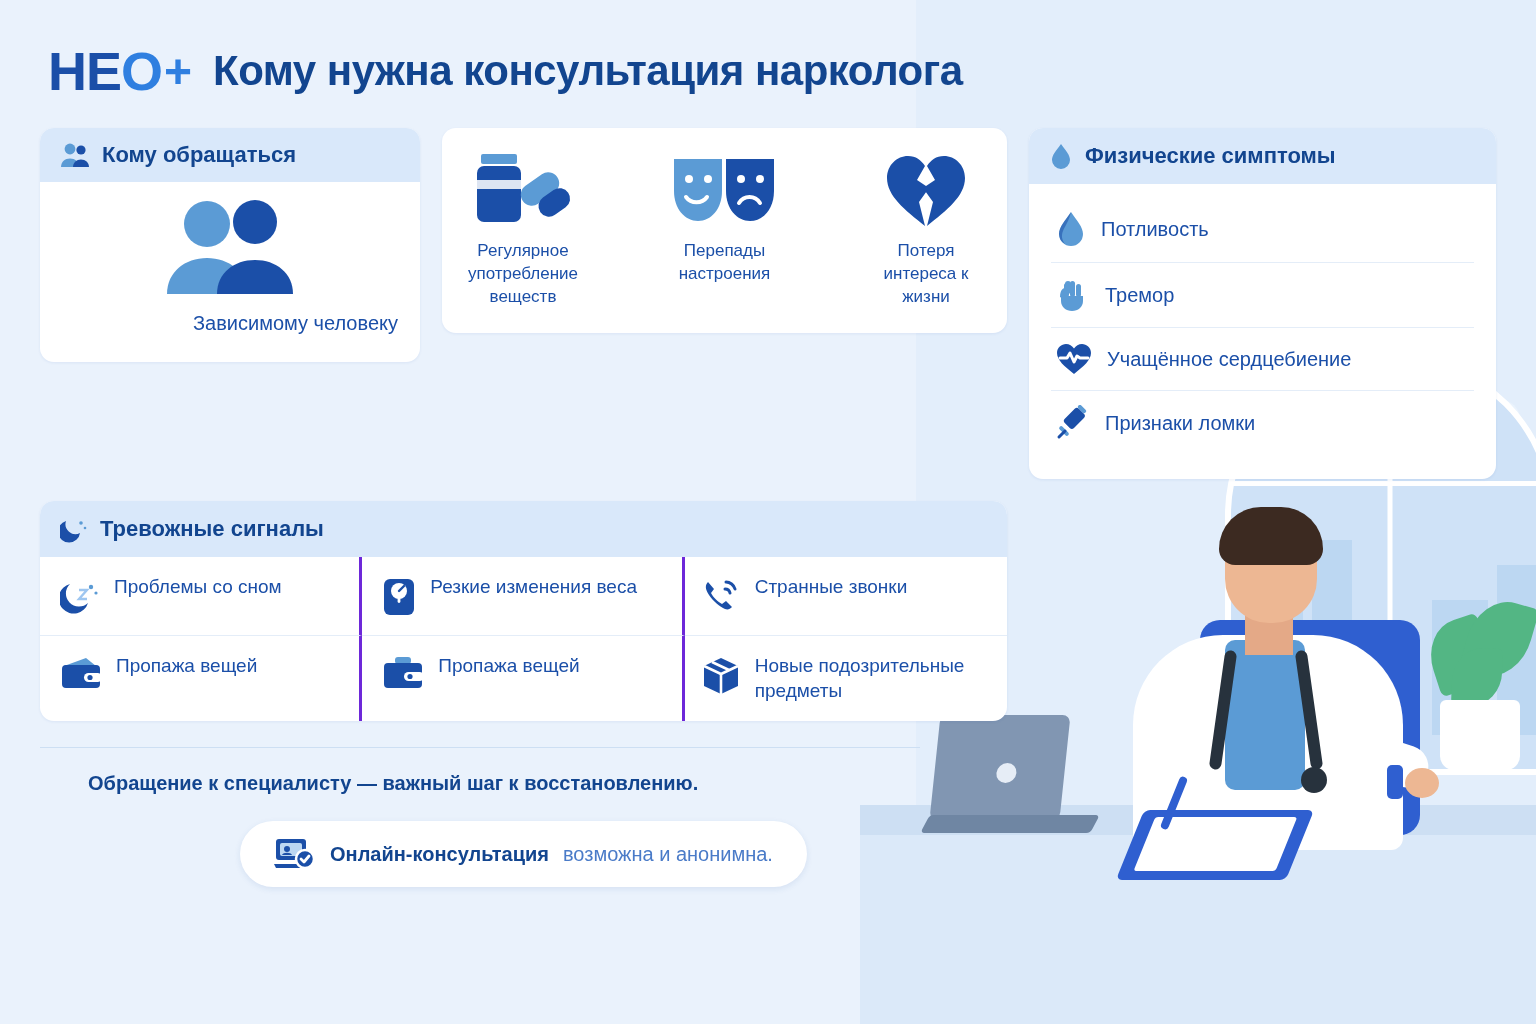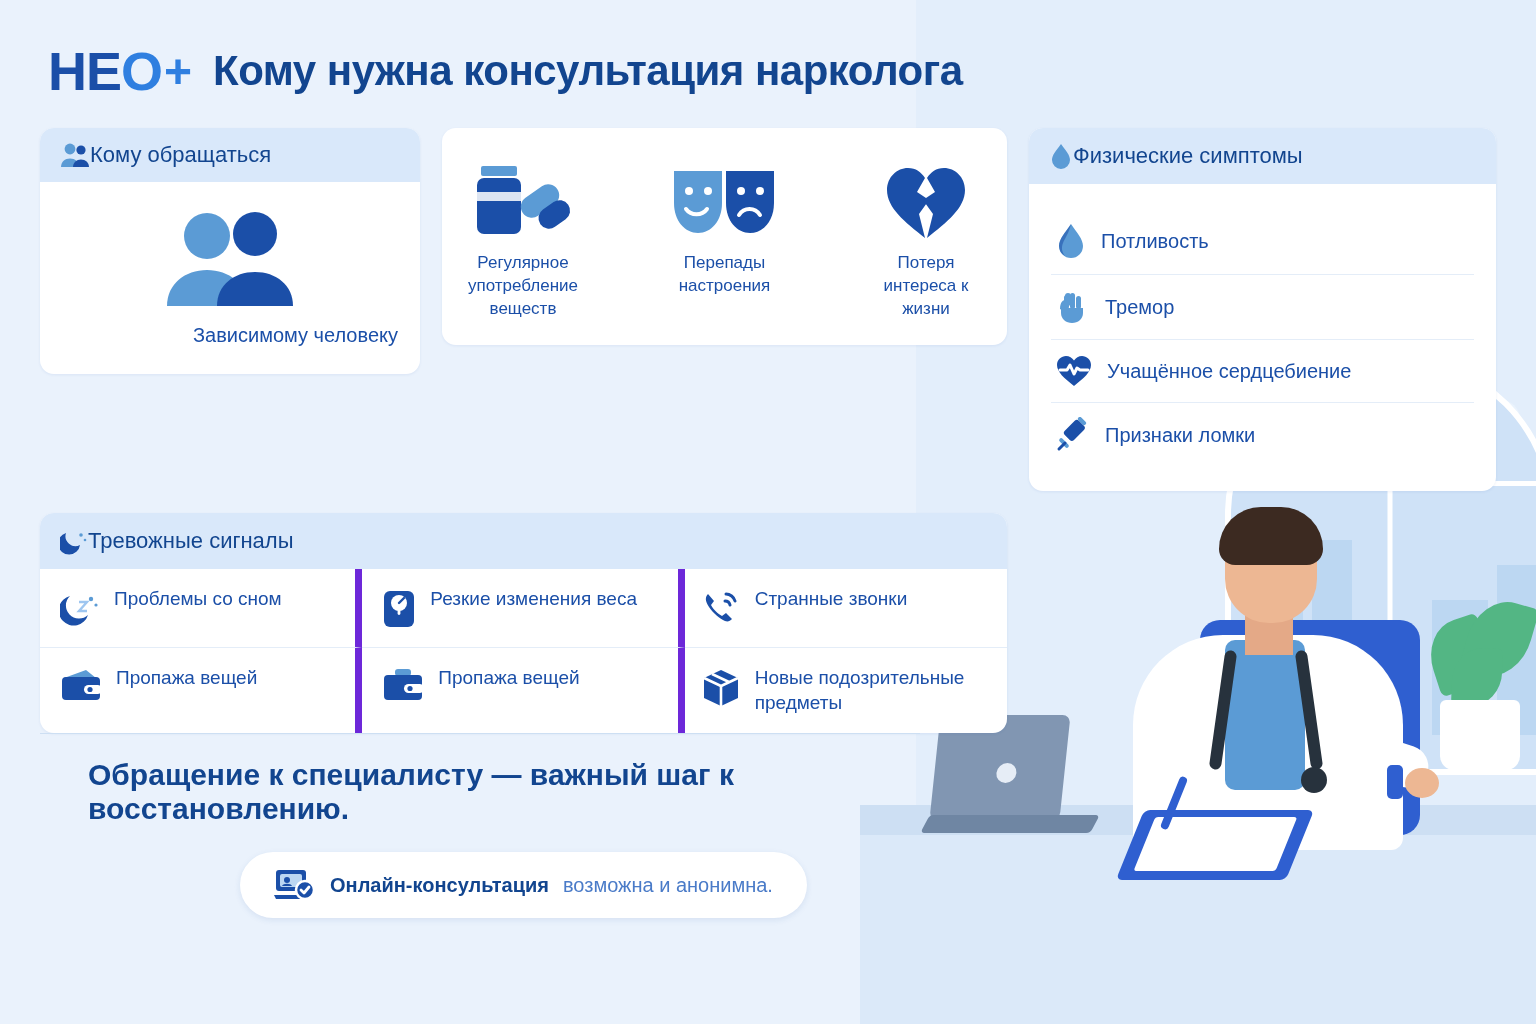--- a/index.html
+++ b/index.html
@@ -124,24 +124,24 @@
   .logo .n { color:#1b4fa8; }
   .logo .e { color:#1b4fa8; }
   .logo .o { color:#2f7fe0; }
   .logo .plus { color:#2f7fe0; font-size:48px; margin-left:2px; }
   h1.title { font-size:42px; font-weight:bold; color:#12458f; letter-spacing:-0.5px; }
 
   .grid { display:grid; grid-template-columns: 380px 565px 1fr; gap:22px; align-items:start; }
 
   .card { background:#ffffff; border-radius:14px; overflow:hidden; box-shadow:0 1px 3px rgba(30,80,160,.08); }
   .card-head {
-    background:#d9e8fa; padding:14px 20px; display:flex; align-items:center; 
-    font-size:22px; font-weight:normal; color:#12458f;
-  }
-  .card-body { padding:24px 22px 24px 22px; }
+    background:#d9e8fa; padding:14px 20px; display:flex; align-items:center; gap:12px;
+    font-size:22px; font-weight:bold; color:#12458f;
+  }
+  .card-body { padding:12px 22px 24px 22px; }
 
   
   .people-wrap { display:flex; justify-content:center; margin-top:4px; }
   .who-text { margin-top:14px; text-align:right; font-size:20px; line-height:1.5; color:#1b4fa8; }
 
   
   .signs { display:flex; gap:10px; justify-content:space-between; }
   .sign { width:118px; text-align:center; }
   .sign .ico { height:100px; display:flex; align-items:center; justify-content:center; }
   .sign .lbl { font-size:17px; line-height:1.35; color:#1b4fa8; }
@@ -154,26 +154,26 @@
   }
   .sym:last-child { border-bottom:none; }
 
   
   .warn-card { margin-top:22px; }
   .warn-grid { display:grid; grid-template-columns: repeat(3, 1fr); }
   .warn {
     display:flex; align-items:flex-start; gap:14px; padding:18px 16px; font-size:19px; line-height:1.3;
   }
   .warn.row1 { border-bottom:1px solid #e4edf8; }
-  .warn.sep { border-right:7px solid #6d28d9;padding-left:20px; }
+  .warn.sep { border-right:3px solid #6d28d9;padding-left:20px; }
   .warn .ico { flex:0 0 auto; margin-top:2px; }
 
   .footnote {
-    border-top:1px solid #cddff3; padding:24px 0 0 48px;
-    font-size:30px; font-weight:bold; color:#12458f;
+    margin-top:26px; border-top:1px solid #cddff3; padding:24px 0 0 48px;
+    font-size:20px; font-weight:bold; color:#12458f;
   }
   .pill {
     margin:26px 0 0 200px; display:inline-flex; align-items:center; gap:14px;
     background:#ffffff; border-radius:40px; padding:16px 34px;
     box-shadow:0 2px 6px rgba(30,80,160,.10); font-size:20px;
   }
   .pill b { color:#12458f;text-align:right; }
   .pill span.soft { color:#4a7bc8; font-weight:normal; }
 
   svg { display:block; }

